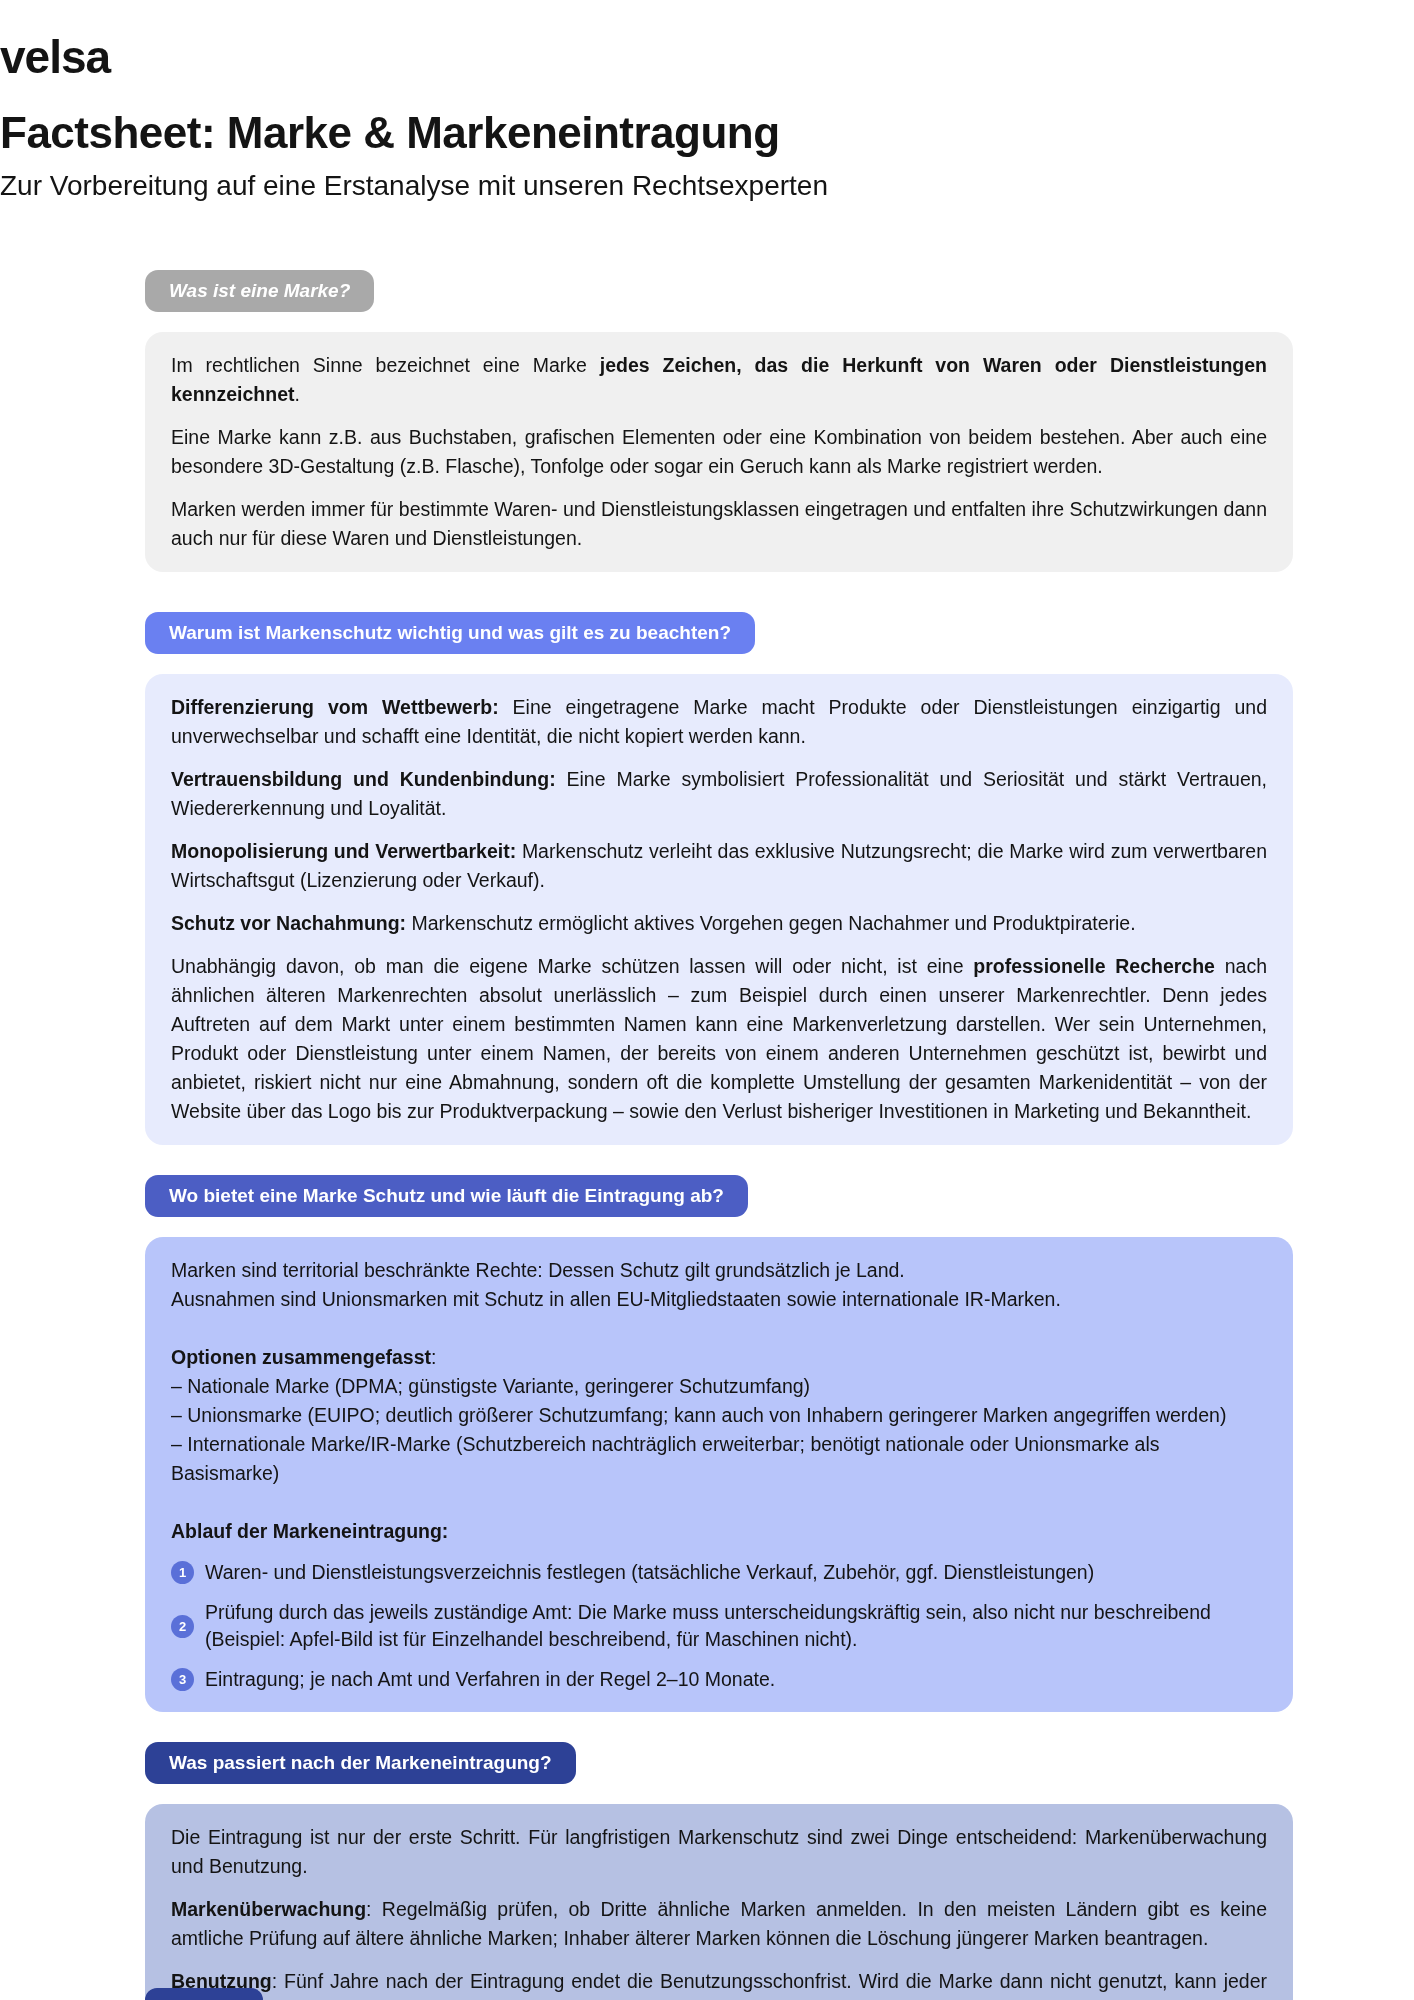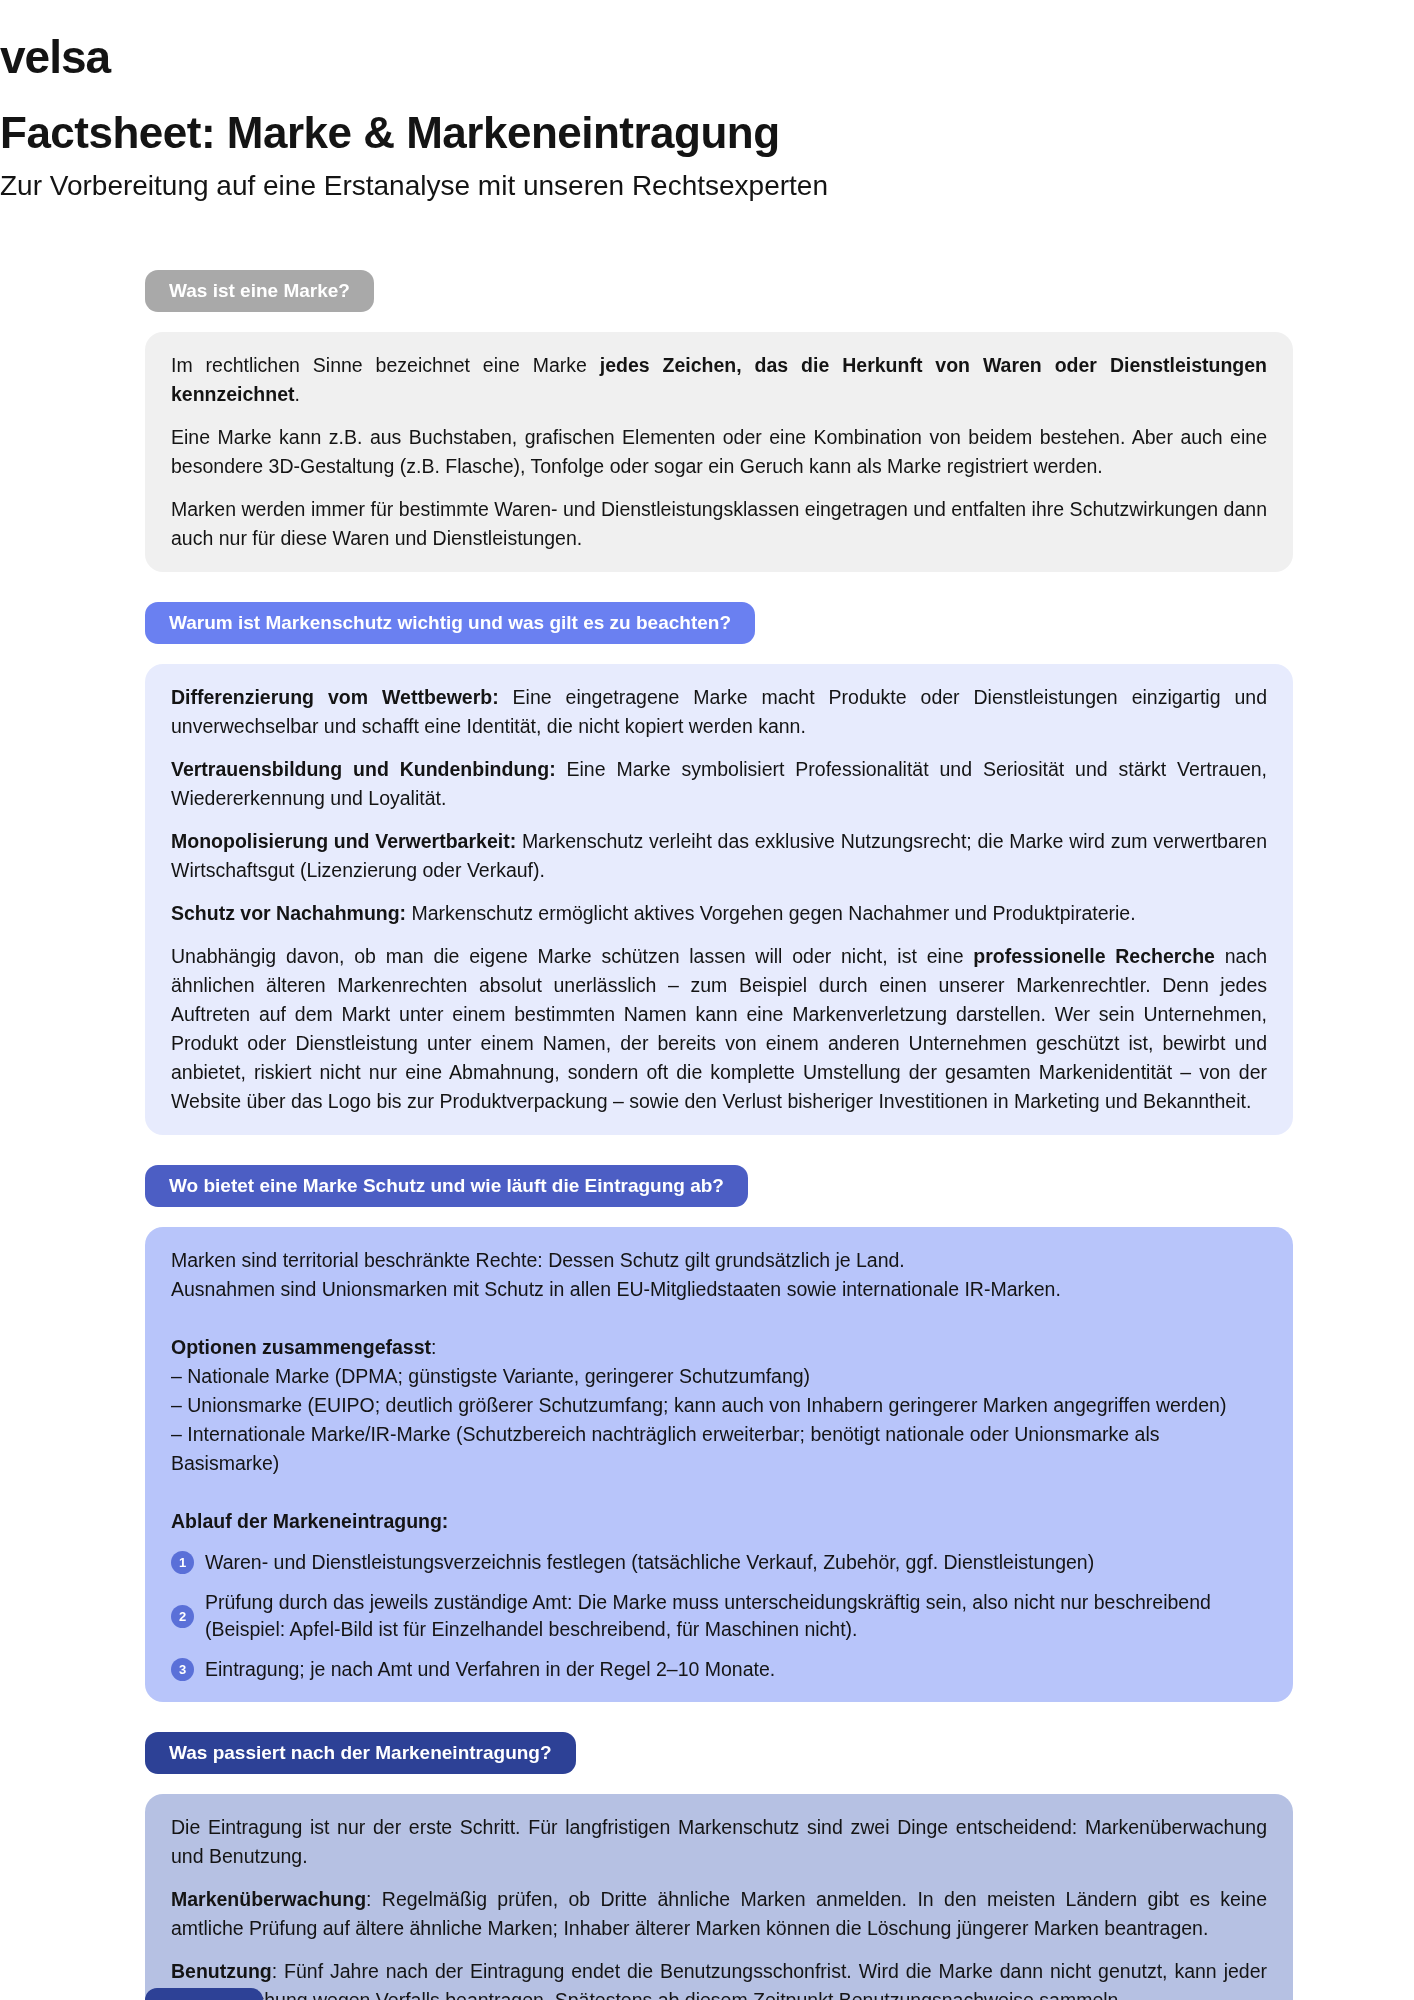--- a/index.html
+++ b/index.html
@@ -46,30 +46,30 @@
 
 <div class="header">
   <div class="logo">velsa</div>
   <div class="title">Factsheet: Marke &amp; Markeneintragung</div>
   <div class="subtitle">Zur Vorbereitung auf eine Erstanalyse mit unseren Rechtsexperten</div>
 </div>
 
 <div class="content">
 
   <div class="sec first">
-    <div class="pill" style="background: rgb(169, 169, 169);">Was ist eine Marke?</div>
+    <div class="pill" style="background: rgb(169, 169, 169); font-style: italic;">Was ist eine Marke?</div>
     <div class="box" style="background: rgb(240, 240, 240);">
         <p class="para">Im rechtlichen Sinne bezeichnet eine Marke <b>jedes Zeichen, das die Herkunft von Waren oder Dienstleistungen kennzeichnet</b>.</p>
         <p class="para">Eine Marke kann z.B. aus Buchstaben, grafischen Elementen oder eine Kombination von beidem bestehen. Aber auch eine besondere 3D-Gestaltung (z.B. Flasche), Tonfolge oder sogar ein Geruch kann als Marke registriert werden.</p>
         <p class="para">Marken werden immer für bestimmte Waren- und Dienstleistungsklassen eingetragen und entfalten ihre Schutzwirkungen dann auch nur für diese Waren und Dienstleistungen.</p>
       </div>
   </div>
 
   <div class="sec">
-    <div class="pill" style="background: rgb(106, 128, 241);">Warum ist Markenschutz wichtig und was gilt es zu beachten?</div>
+    <div class="pill" style="background: rgb(106, 128, 241); margin-top: 10px;">Warum ist Markenschutz wichtig und was gilt es zu beachten?</div>
     <div class="box" style="background: rgb(231, 235, 253);">
         <p class="para"><b>Differenzierung vom Wettbewerb:</b> Eine eingetragene Marke macht Produkte oder Dienstleistungen einzigartig und unverwechselbar und schafft eine Identität, die nicht kopiert werden kann.</p>
         <p class="para"><b>Vertrauensbildung und Kundenbindung:</b> Eine  Marke symbolisiert Professionalität und Seriosität und stärkt Vertrauen, Wiedererkennung und Loyalität.</p>
         <p class="para"><b>Monopolisierung und Verwertbarkeit:</b> Markenschutz verleiht das exklusive Nutzungsrecht; die Marke wird zum verwertbaren Wirtschaftsgut (Lizenzierung oder Verkauf).</p>
         <p class="para"><b>Schutz vor Nachahmung:</b> Markenschutz ermöglicht aktives Vorgehen gegen Nachahmer und Produktpiraterie.</p>
         <p class="para">Unabhängig davon, ob man die eigene Marke schützen lassen will oder nicht, ist eine <b>professionelle Recherche</b> nach ähnlichen älteren Markenrechten absolut unerlässlich – zum Beispiel durch einen unserer Markenrechtler. Denn jedes Auftreten auf dem Markt unter einem bestimmten Namen kann eine Markenverletzung darstellen. Wer sein Unternehmen, Produkt oder Dienstleistung unter einem Namen, der bereits von einem anderen Unternehmen geschützt ist, bewirbt und anbietet, riskiert nicht nur eine Abmahnung, sondern oft die komplette Umstellung der gesamten Markenidentität – von der Website über das Logo bis zur Produktverpackung – sowie den Verlust bisheriger Investitionen in Marketing und Bekanntheit.</p>
       </div>
   </div>
 
   <div class="sec">

